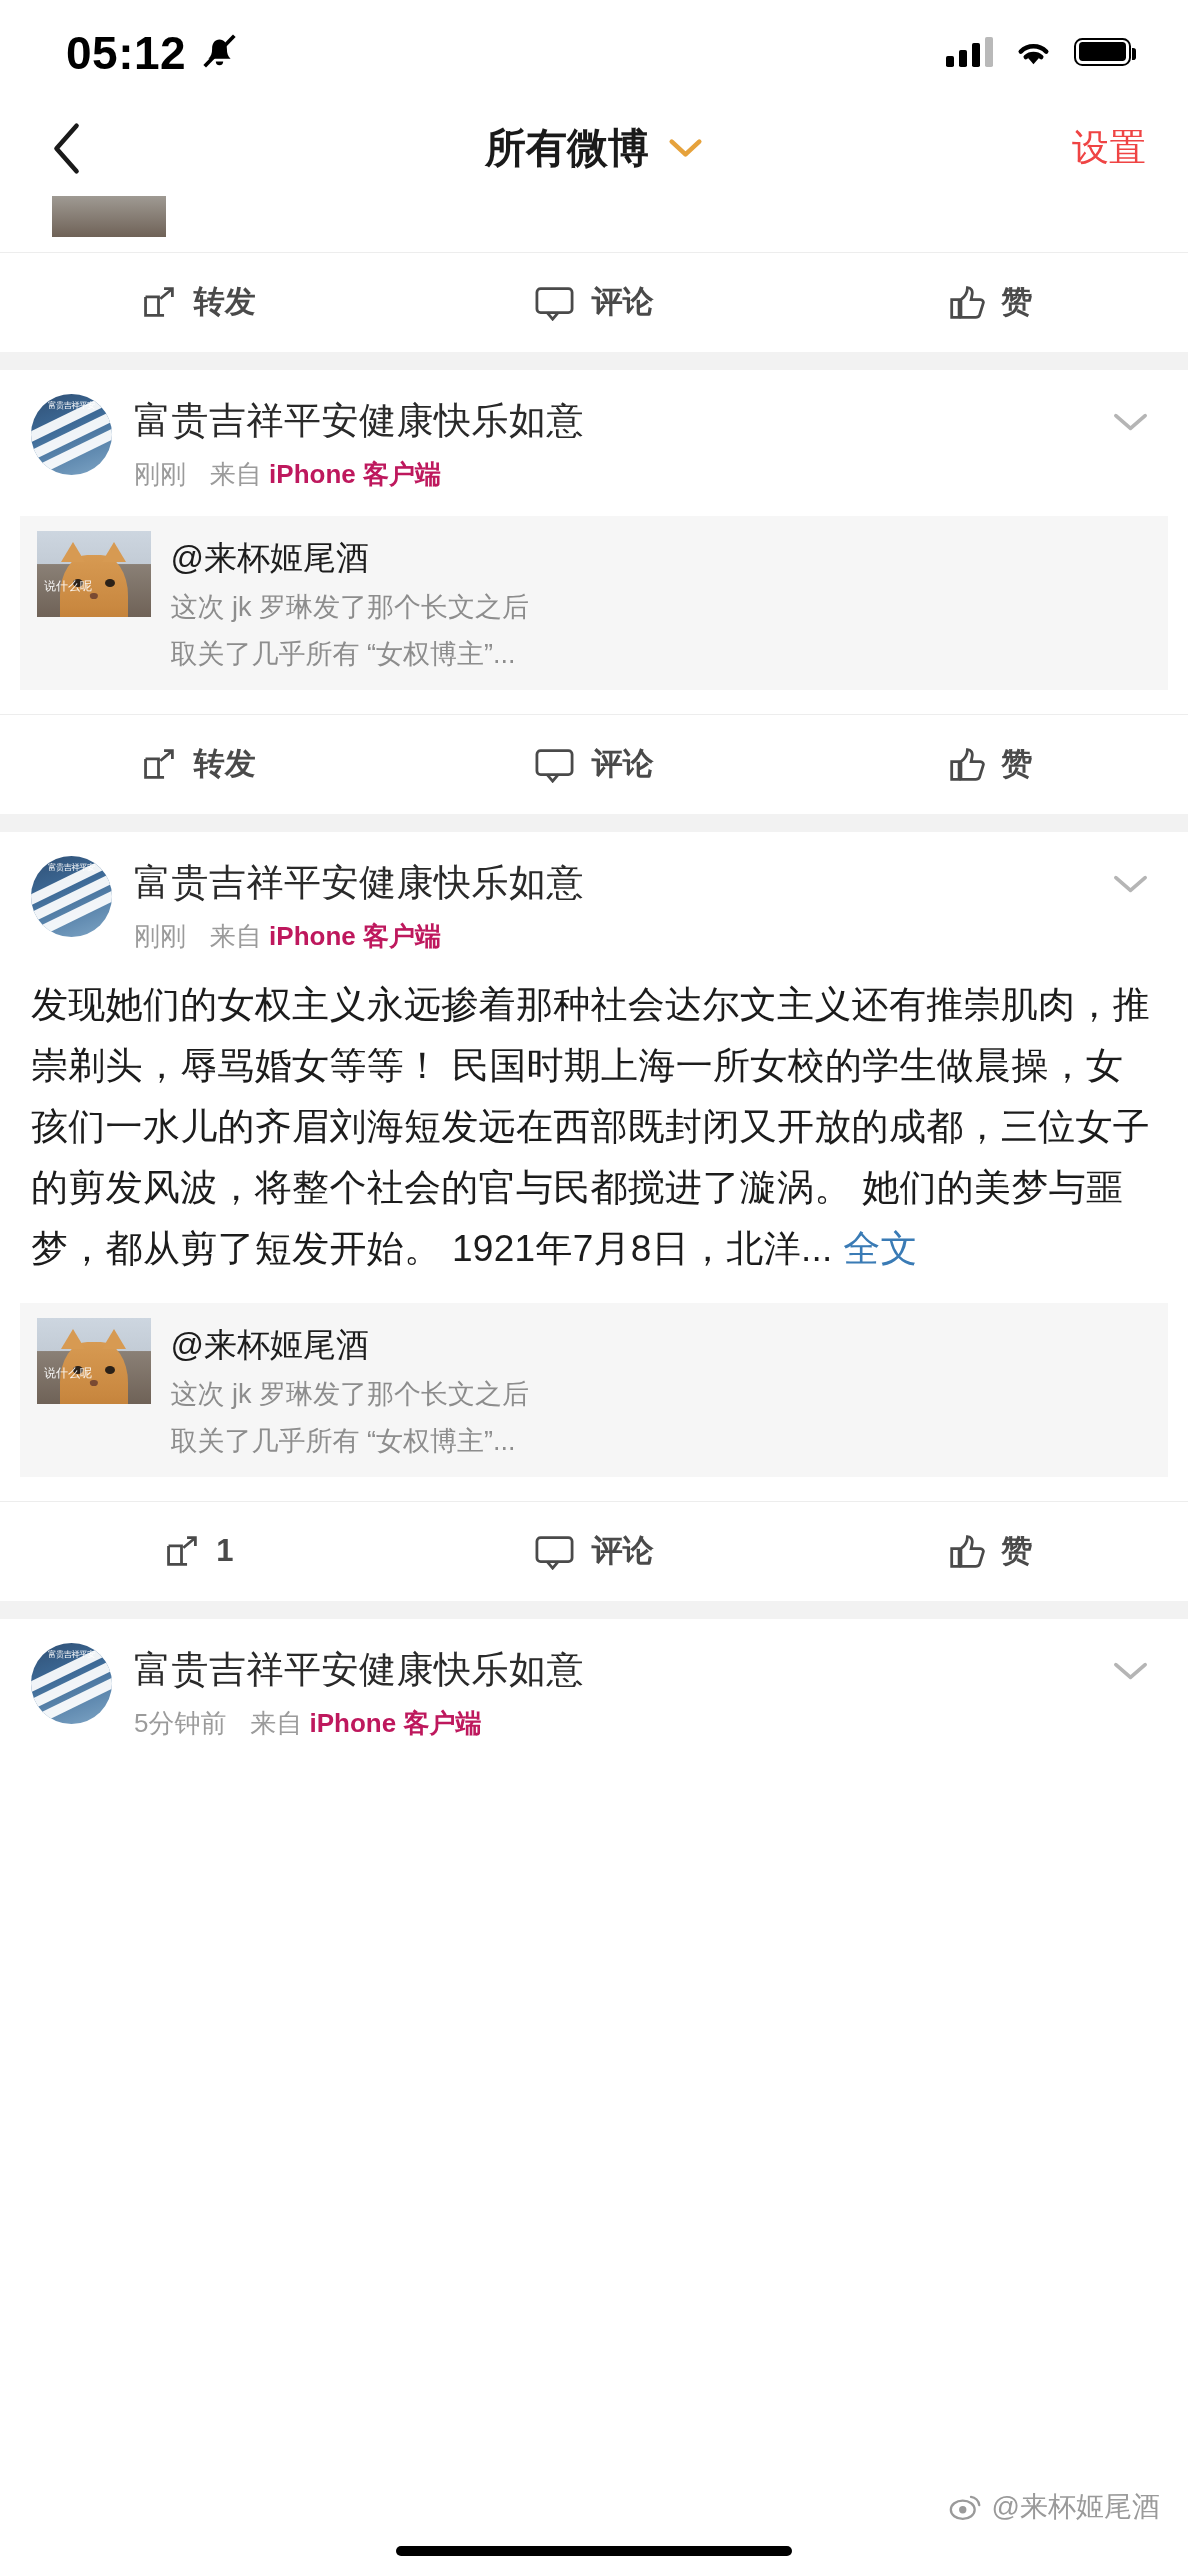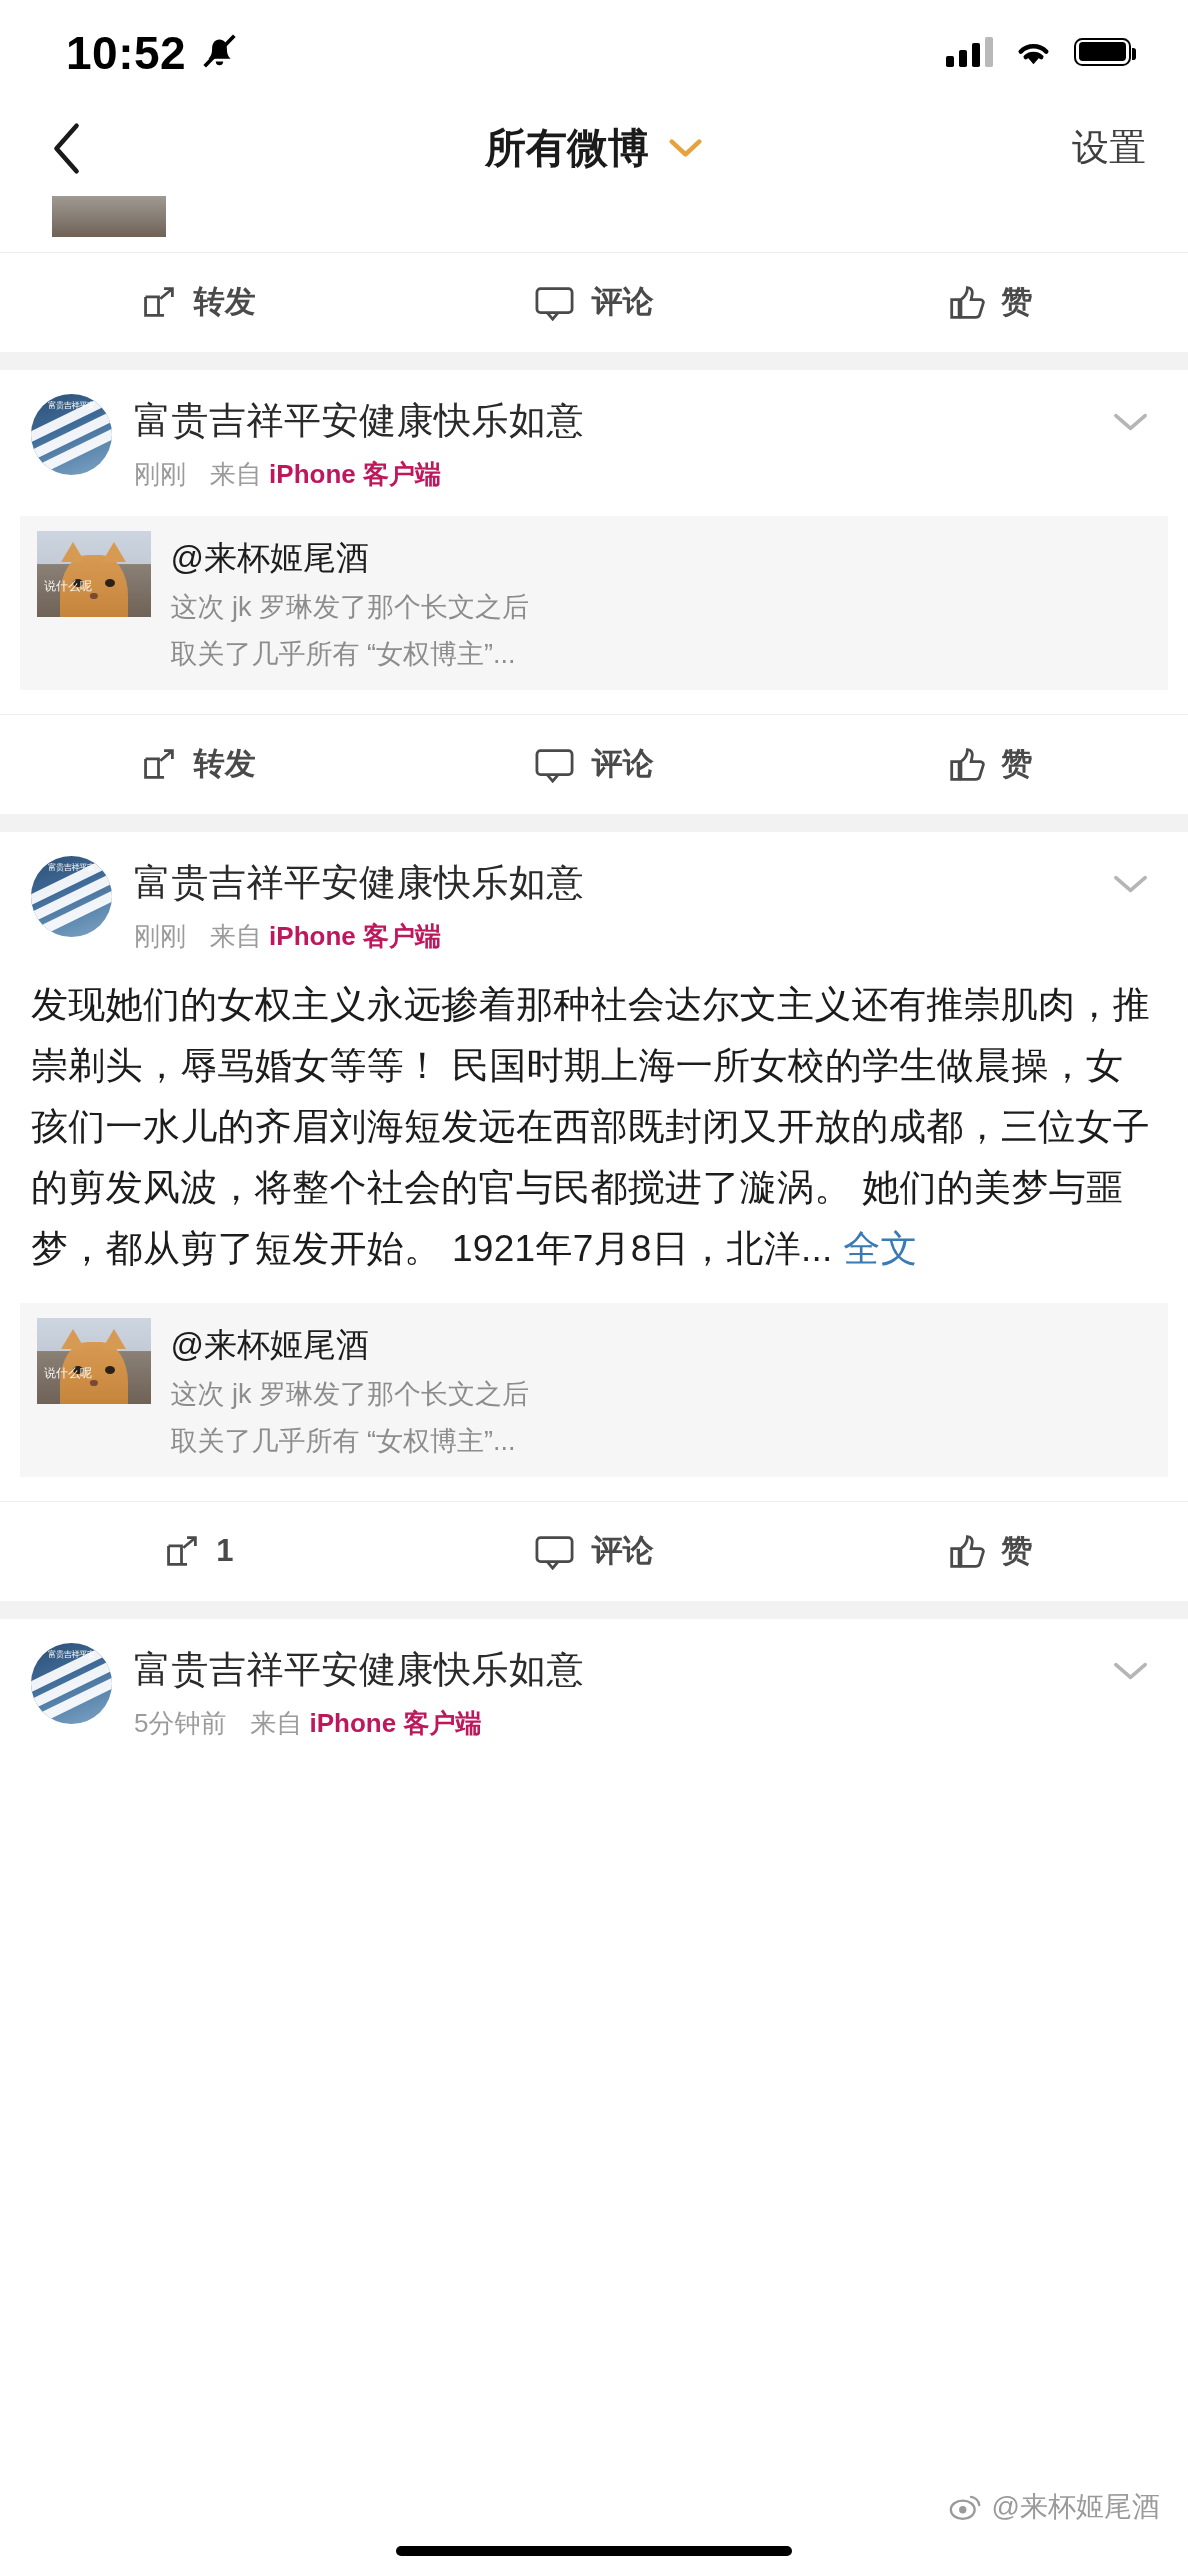--- a/index.html
+++ b/index.html
@@ -81,21 +81,21 @@
     pointer-events: none;
   }
   .nav-title {
     font-size: 41px; font-weight: bold; color: #1a1a1a;
     pointer-events: auto;
   }
   .nav-caret { pointer-events: auto; }
   .nav-settings {
     margin-left: auto;
     font-size: 37px;
-    color: #404040;
+    color: #ef4444;
     z-index: 2;
   }
 
   
   .feed { position: relative; }
   .gap { height: 18.4px; background: #f2f2f2; }
 
   .card { background: #ffffff; padding: 0 0 0 0; }
 
   .card-head {
@@ -229,21 +229,21 @@
     position: absolute; left: 50%; transform: translateX(-50%);
     bottom: 20px; width: 396px; height: 10px; background: #000; border-radius: 5.5px;
   }
   .clip-bottom { overflow: hidden; }
 </style>
 </head>
 <body>
 
 <div class="statusbar">
   <div class="status-left">
-    <div class="status-time">10:52</div>
+    <div class="status-time">05:12</div>
     <div class="bell-off">
       <svg width="37" height="39" viewBox="0 0 40 42">
         <path d="M8 30 h24 c-3 -3 -4 -6 -4 -11 c0 -6 -3 -10 -8 -10 s-8 4 -8 10 c0 5 -1 8 -4 11 z" fill="#000"></path>
         <path d="M16 33 a4 4 0 0 0 8 0 z" fill="#000"></path>
         <line x1="4" y1="38" x2="36" y2="5" stroke="#000" stroke-width="4"></line>
       </svg>
     </div>
   </div>
   <div class="status-right">
     <div class="signal">

